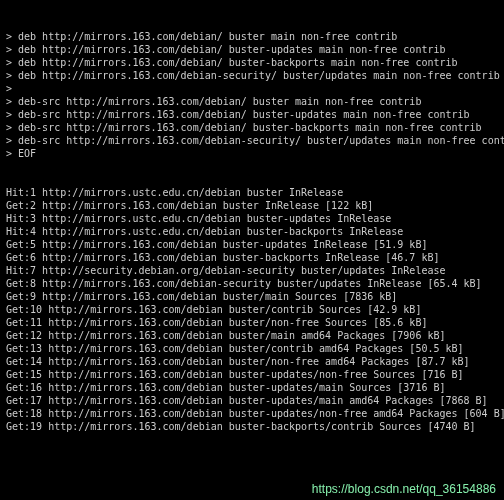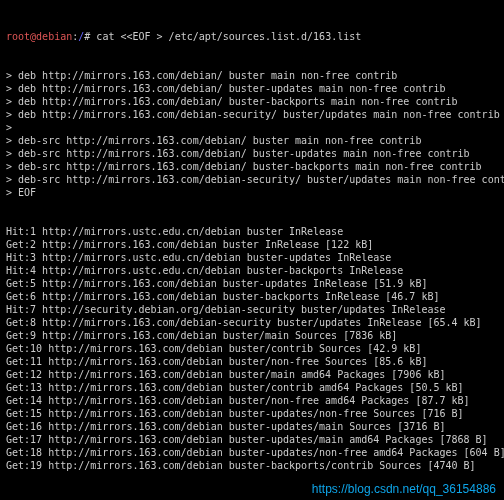--- a/index.html
+++ b/index.html
@@ -20,28 +20,27 @@
     white-space: pre;
   }
   .line { display: block; }
   .prompt-red { color: #d55; }
   .prompt-blue { color: #66f; }
   .white { color: #ccc; }
   .watermark {
     position: absolute;
     bottom: 4px;
     right: 8px;
-    color: #0ea5e9;
+    color: #86efac;
     font-family: Arial, sans-serif;
     font-size: 12px;
   }
 </style>
 </head>
 <body>
 
 <div class="terminal">
-  <span class="line"><span class="prompt-red">root@debian</span><span class="white">:</span><span class="prompt-blue">/</span><span class="white">#</span> <span class="white">cat &lt;&lt;EOF &gt; /etc/apt/sources.list.d/163.list</span></span>
   <div id="heredoc-lines"><span class="line white">&gt; deb http://mirrors.163.com/debian/ buster main non-free contrib</span><span class="line white">&gt; deb http://mirrors.163.com/debian/ buster-updates main non-free contrib</span><span class="line white">&gt; deb http://mirrors.163.com/debian/ buster-backports main non-free contrib</span><span class="line white">&gt; deb http://mirrors.163.com/debian-security/ buster/updates main non-free contrib</span><span class="line white">&gt; </span><span class="line white">&gt; deb-src http://mirrors.163.com/debian/ buster main non-free contrib</span><span class="line white">&gt; deb-src http://mirrors.163.com/debian/ buster-updates main non-free contrib</span><span class="line white">&gt; deb-src http://mirrors.163.com/debian/ buster-backports main non-free contrib</span><span class="line white">&gt; deb-src http://mirrors.163.com/debian-security/ buster/updates main non-free contrib</span><span class="line white">&gt; EOF</span></div>
   <div id="output-lines"><span class="line white">Hit:1 http://mirrors.ustc.edu.cn/debian buster InRelease</span><span class="line white">Get:2 http://mirrors.163.com/debian buster InRelease [122 kB]</span><span class="line white">Hit:3 http://mirrors.ustc.edu.cn/debian buster-updates InRelease</span><span class="line white">Hit:4 http://mirrors.ustc.edu.cn/debian buster-backports InRelease</span><span class="line white">Get:5 http://mirrors.163.com/debian buster-updates InRelease [51.9 kB]</span><span class="line white">Get:6 http://mirrors.163.com/debian buster-backports InRelease [46.7 kB]</span><span class="line white">Hit:7 http://security.debian.org/debian-security buster/updates InRelease</span><span class="line white">Get:8 http://mirrors.163.com/debian-security buster/updates InRelease [65.4 kB]</span><span class="line white">Get:9 http://mirrors.163.com/debian buster/main Sources [7836 kB]</span><span class="line white">Get:10 http://mirrors.163.com/debian buster/contrib Sources [42.9 kB]</span><span class="line white">Get:11 http://mirrors.163.com/debian buster/non-free Sources [85.6 kB]</span><span class="line white">Get:12 http://mirrors.163.com/debian buster/main amd64 Packages [7906 kB]</span><span class="line white">Get:13 http://mirrors.163.com/debian buster/contrib amd64 Packages [50.5 kB]</span><span class="line white">Get:14 http://mirrors.163.com/debian buster/non-free amd64 Packages [87.7 kB]</span><span class="line white">Get:15 http://mirrors.163.com/debian buster-updates/non-free Sources [716 B]</span><span class="line white">Get:16 http://mirrors.163.com/debian buster-updates/main Sources [3716 B]</span><span class="line white">Get:17 http://mirrors.163.com/debian buster-updates/main amd64 Packages [7868 B]</span><span class="line white">Get:18 http://mirrors.163.com/debian buster-updates/non-free amd64 Packages [604 B]</span><span class="line white">Get:19 http://mirrors.163.com/debian buster-backports/contrib Sources [4740 B]</span></div>
   
 </div>
 
 <div class="watermark">https://blog.csdn.net/qq_36154886</div>
 
 </body></html>

